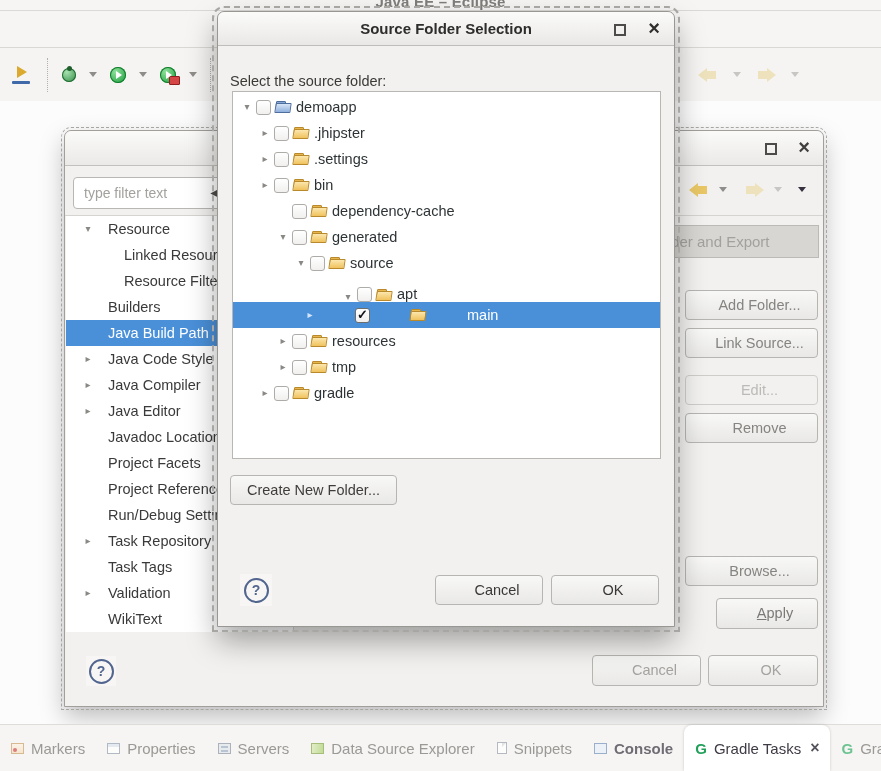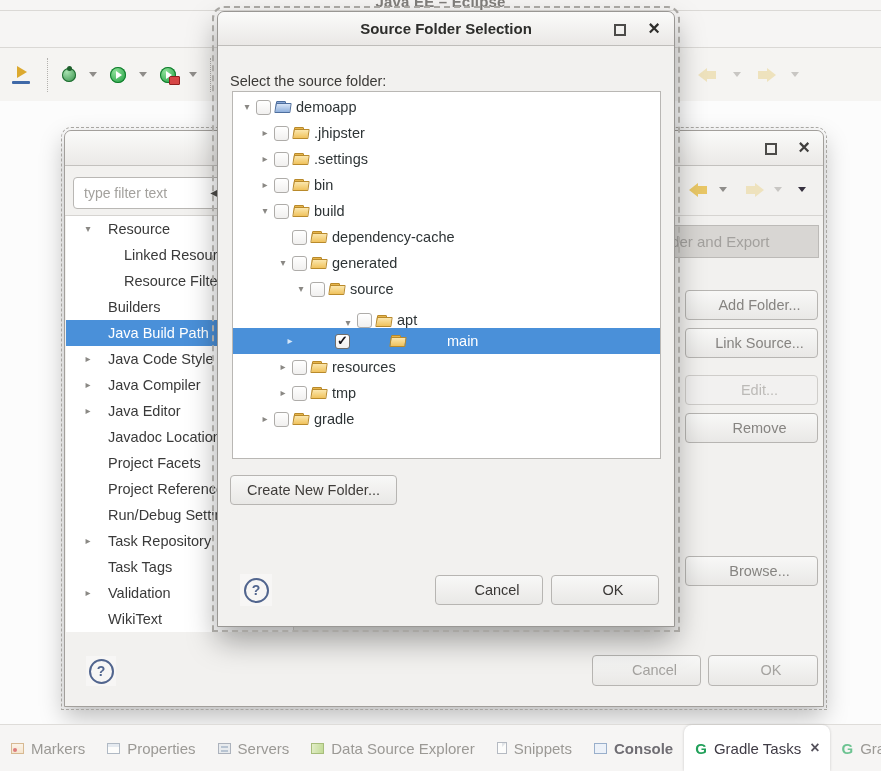--- a/index.html
+++ b/index.html
@@ -109,21 +109,21 @@
   .src .winmax{right:48px;top:12px;}
   .src .winclose{right:14px;top:6px;}
   .src-prompt{position:absolute;left:12px;top:61px;font-size:14.5px;color:#3c3a37;}
   .tree{position:absolute;left:14px;top:79px;width:429px;height:368px;background:#fff;border:1px solid #b9b7b4;box-sizing:border-box;overflow:hidden;padding-top:2px;}
   .trow{height:26px;display:flex;align-items:center;font-size:14.5px;color:#2e3436;white-space:nowrap;}
   .trow.d0{padding-left:6px;}
   .trow.d1{padding-left:24px;}
   .trow.d2{padding-left:42px;}
   .trow.d3{padding-left:60px;}
   .trow.d4{padding-left:107px;align-items:flex-end;}
-  .trow.d5{padding-left:49px;gap:36px;}
+  .trow.d5{padding-left:69px;gap:36px;}
   .trow.sel{background:#4a90d9;color:#fff;}
   .trow.sel .exp{color:#d4e6f8;}
   .create-btn{position:absolute;left:12px;top:463px;height:30px;line-height:28px;padding:0 16px;color:#3f3d3a;display:inline-block;}
   .shelp{position:absolute;left:22px;top:562px;width:32px;height:32px;}
   .scancel{position:absolute;left:217px;top:563px;width:108px;height:30px;line-height:28px;color:#3a3836;}
   .sok{position:absolute;left:333px;top:563px;width:108px;height:30px;line-height:28px;color:#3a3836;}
 </style>
 </head>
 <body>
 
@@ -238,20 +238,21 @@
         </div>
     </div>
 
     <div class="oe-tab">Order and Export</div>
 
     <div class="gbtn pbtn" style="top:159px">Add Folder...</div>
     <div class="gbtn pbtn" style="top:197px">Link Source...</div>
     <div class="gbtn pbtn disabled" style="top:244px">Edit...</div>
     <div class="gbtn pbtn" style="top:282px">Remove</div>
     <div class="gbtn pbtn" style="top:425px">Browse...</div>
+    <div class="gbtn btn-apply">Apply</div>
 
     <div class="helpbox phelp">
         <span class="helpcircle"></span>
       </div>
     <div class="gbtn pcancel">Cancel</div>
     <div class="gbtn pok">OK</div>
   </div>
 
   <div class="src">
     <div class="src-tb">
@@ -279,26 +280,20 @@
           <span class="cb"></span>
           <span class="fold"></span>
           <span>.settings</span>
         </div>
       <div class="trow d1">
           <span class="exp closed"></span>
           <span class="cb"></span>
           <span class="fold"></span>
           <span>bin</span>
         </div>
-      <div class="trow d1">
-          <span class="exp open"></span>
-          <span class="cb"></span>
-          <span class="fold"></span>
-          <span>build</span>
-        </div>
       <div class="trow d2">
           <span class="exp"></span>
           <span class="cb"></span>
           <span class="fold"></span>
           <span>dependency-cache</span>
         </div>
       <div class="trow d2">
           <span class="exp open"></span>
           <span class="cb"></span>
           <span class="fold"></span>

